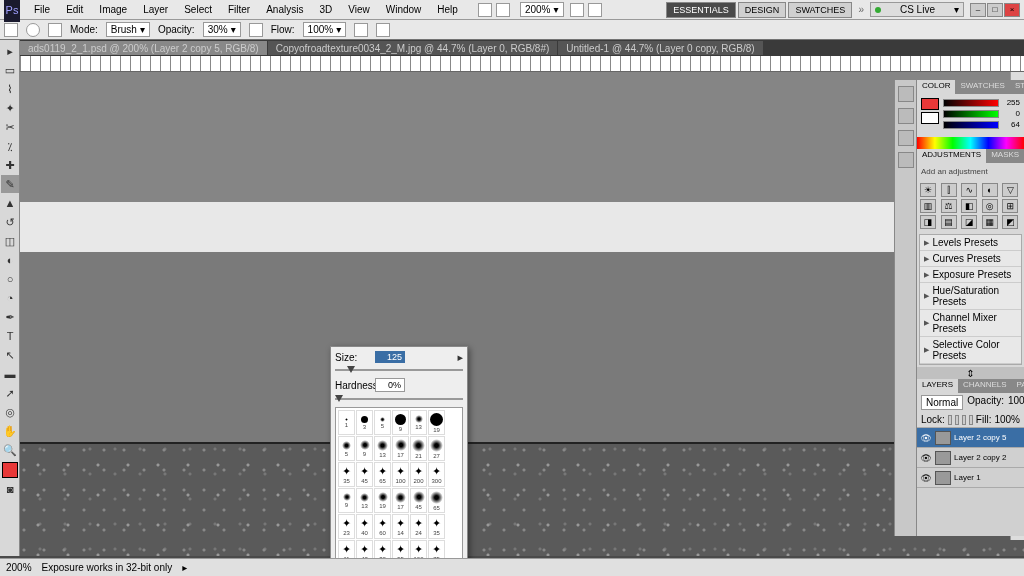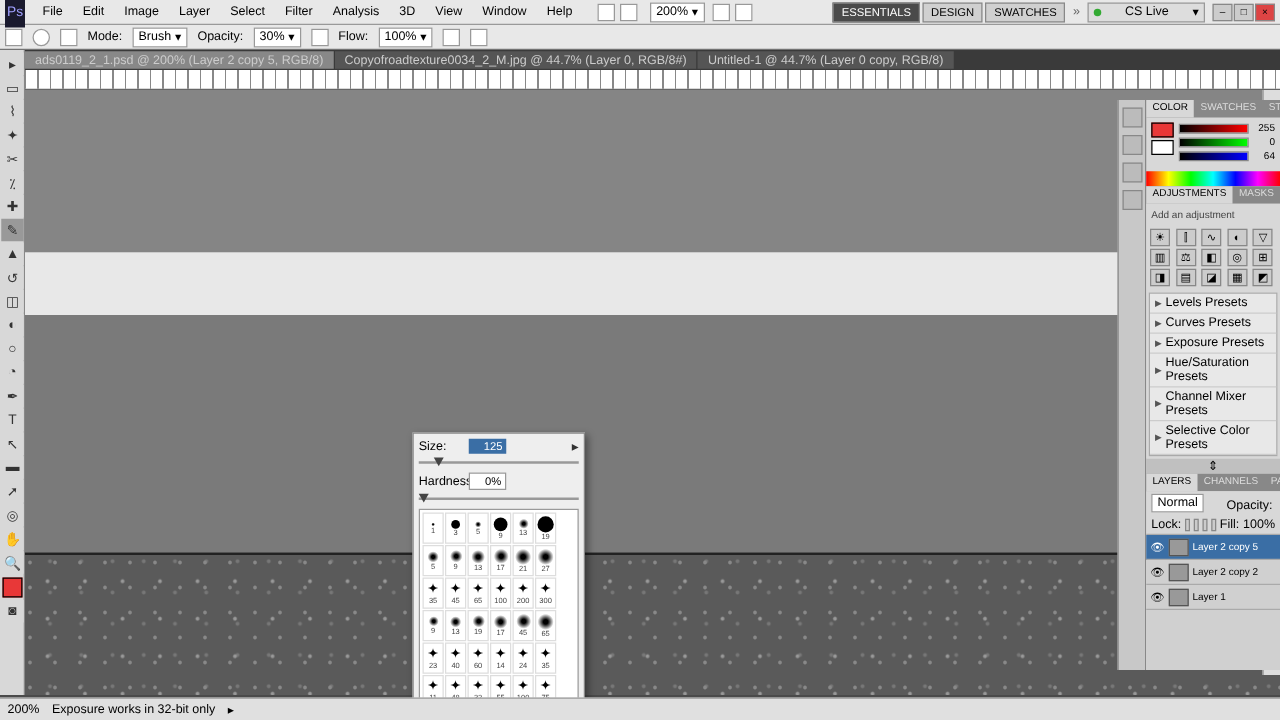--- a/index.html
+++ b/index.html
@@ -71,21 +71,21 @@
 .cp-val{width:18px;text-align:right;font-size:8px}
 .spectrum{height:12px;margin-top:2px;background:linear-gradient(90deg,red,yellow,lime,cyan,blue,magenta,red)}
 .adj-panel{background:#d8d8d8}
 .adj-text{padding:4px;font-size:8px;color:#444}
 .adj-icons{display:grid;grid-template-columns:repeat(5,1fr);gap:2px;padding:3px}
 .adj-icon{width:16px;height:14px;background:#ccc;border:1px solid #888;display:flex;align-items:center;justify-content:center;font-size:9px}
 .preset-list{background:#e8e8e8;border:1px solid #aaa;margin:2px}
 .preset-item{padding:2px 4px;border-bottom:1px solid #ccc;font-size:8px;display:flex;align-items:center;gap:3px}
 .preset-arrow{font-size:7px;color:#555}
 .layers-panel{flex:1;display:flex;flex-direction:column;background:#d8d8d8}
-.layers-opts{display:flex;align-items:flex-end;gap:18px;padding:2px 4px;font-size:8px}
+.layers-opts{display:flex;align-items:flex-start;gap:4px;padding:2px 4px;font-size:8px}
 .layers-lock-row{display:flex;align-items:center;gap:3px;padding:2px 4px;font-size:8px;border-bottom:1px solid #aaa}
 .lock-icon{width:10px;height:10px;background:#ccc;border:1px solid #888}
 .layer-list{flex:1;background:#d0d0d0}
 .layer-row{display:flex;align-items:center;height:20px;border-bottom:1px solid #aaa;padding:0 3px;gap:3px}
 .layer-row.selected{background:#3a6ea5;color:#fff}
 .layer-eye{width:12px;height:12px;display:flex;align-items:center;justify-content:center;font-size:9px}
 .layer-thumb{width:16px;height:14px;background:#999;border:1px solid #555}
 .layer-name{font-size:8px;flex:1;overflow:hidden}
 .statusbar{position:absolute;bottom:0;left:0;right:0;height:18px;background:#e0e0e0;border-top:1px solid #999;display:flex;align-items:center;padding:0 6px;font-size:9px;gap:10px}
 .panels-strip{position:absolute;right:108px;top:40px;bottom:20px;width:22px;background:#c8c8c8;border-left:1px solid #888;display:flex;flex-direction:column;align-items:center;padding-top:6px;gap:6px}

